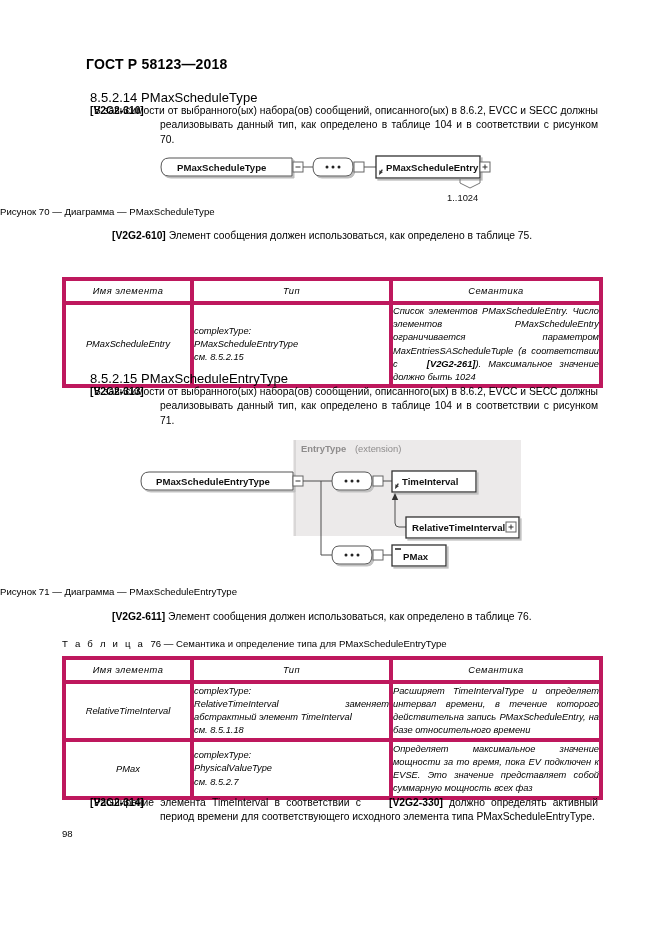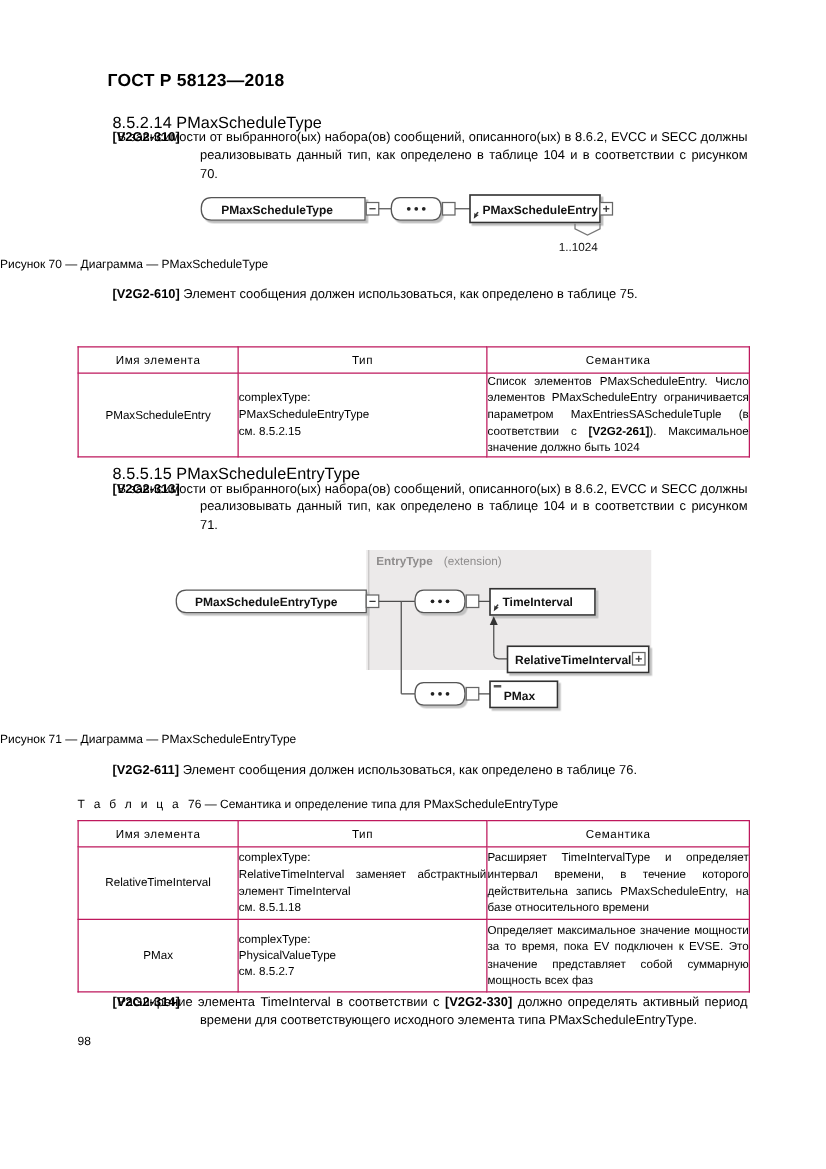--- a/index.html
+++ b/index.html
@@ -62,42 +62,43 @@
   .req-wrap .txt.ind70 {
     padding-left: 70px;
     text-indent: -70px;
   }
 
   .para-simple {
     position: absolute;
     font-size: 10.3px;
     line-height: 14.3px;
   }
-  .bold { font-weight: bold; }
+  .bold { font-weight: bold; margin-left: 22px; }
 
   
   .tbl-caption {
     position: absolute;
     font-size: 9.6px;
   }
   .tbl-caption .sp {
     letter-spacing: 2.2px;
   }
 
   
   table.doc-tbl {
     position: absolute;
     border-collapse: collapse;
     font-size: 9.3px;
     table-layout: fixed;
   }
   table.doc-tbl td, table.doc-tbl th {
-    border: 1px solid #be185d;
+    border: 4px solid #be185d;
     padding: 0;
     vertical-align: middle;
+    font-style: italic;
   }
   table.doc-tbl thead th {
     font-weight: normal;
     text-align: center;
     height: 20px;
     letter-spacing: 0.5px;
   }
   td.c-name {
     text-align: center;
     padding: 3px 4px;
@@ -230,21 +231,21 @@
         <td class="c-type">
           <div>complexType:</div>
           <div>PMaxScheduleEntryType</div>
           <div>см. 8.5.2.15</div>
         </td>
         <td class="c-sem"><span>Список элементов PMaxScheduleEntry. Число элементов PMaxScheduleEntry ограничивается параметром MaxEntriesSAScheduleTuple (в соответствии с </span><span class="bold">[V2G2-261]</span><span>). Максимальное значение должно быть 1024</span></td>
       </tr>
     </tbody>
   </table>
 
-  <div class="clause-head" style="left:90px; top:371px;">8.5.5.15 PMaxScheduleEntryType</div>
+  <div class="clause-head" style="left:90px; top:371px;">8.5.2.15 PMaxScheduleEntryType</div>
 
   <div class="req-wrap" style="left:90px; top:385px; width:508px;">
     <span class="txt ind70"><span class="tag">[V2G2-313]</span><span>В зависимости от выбранного(ых) набора(ов) сообщений, описанного(ых) в 8.6.2, EVCC и SECC должны реализовывать данный тип, как определено в таблице 104 и в соответствии с рисунком 71.</span></span>
   </div>
 
   <div class="diagram" style="left:140px; top:438px;">
     <svg width="390" height="145" viewBox="0 0 390 145" xmlns="http://www.w3.org/2000/svg">
       <defs>
         <filter id="sh71" x="-20%" y="-25%" width="160%" height="175%">
           <feDropShadow dx="2" dy="2" stdDeviation="0.6" flood-color="#bfbfbf" flood-opacity="0.95"></feDropShadow>

